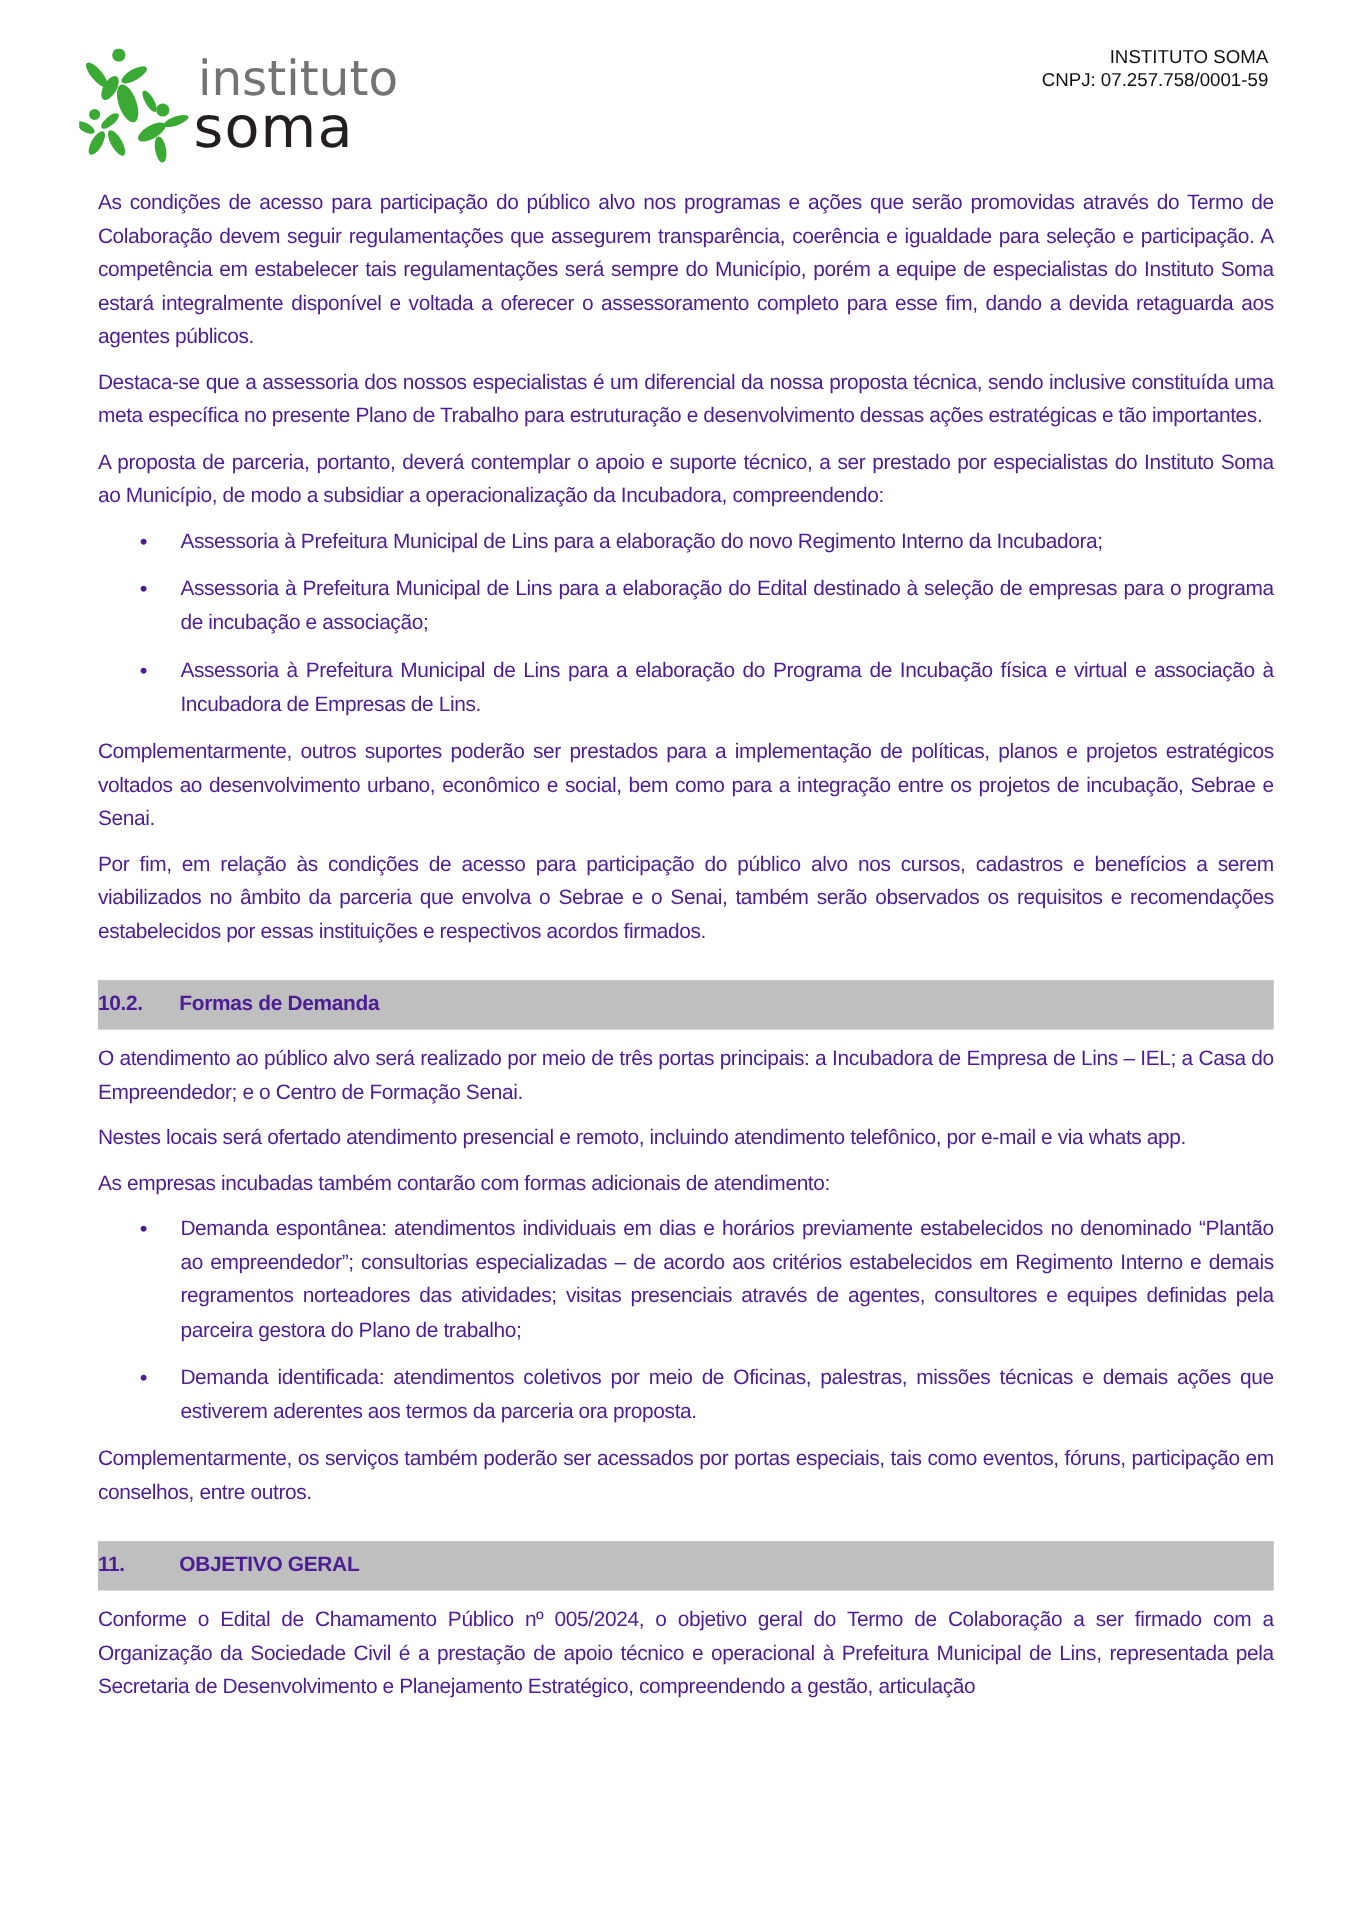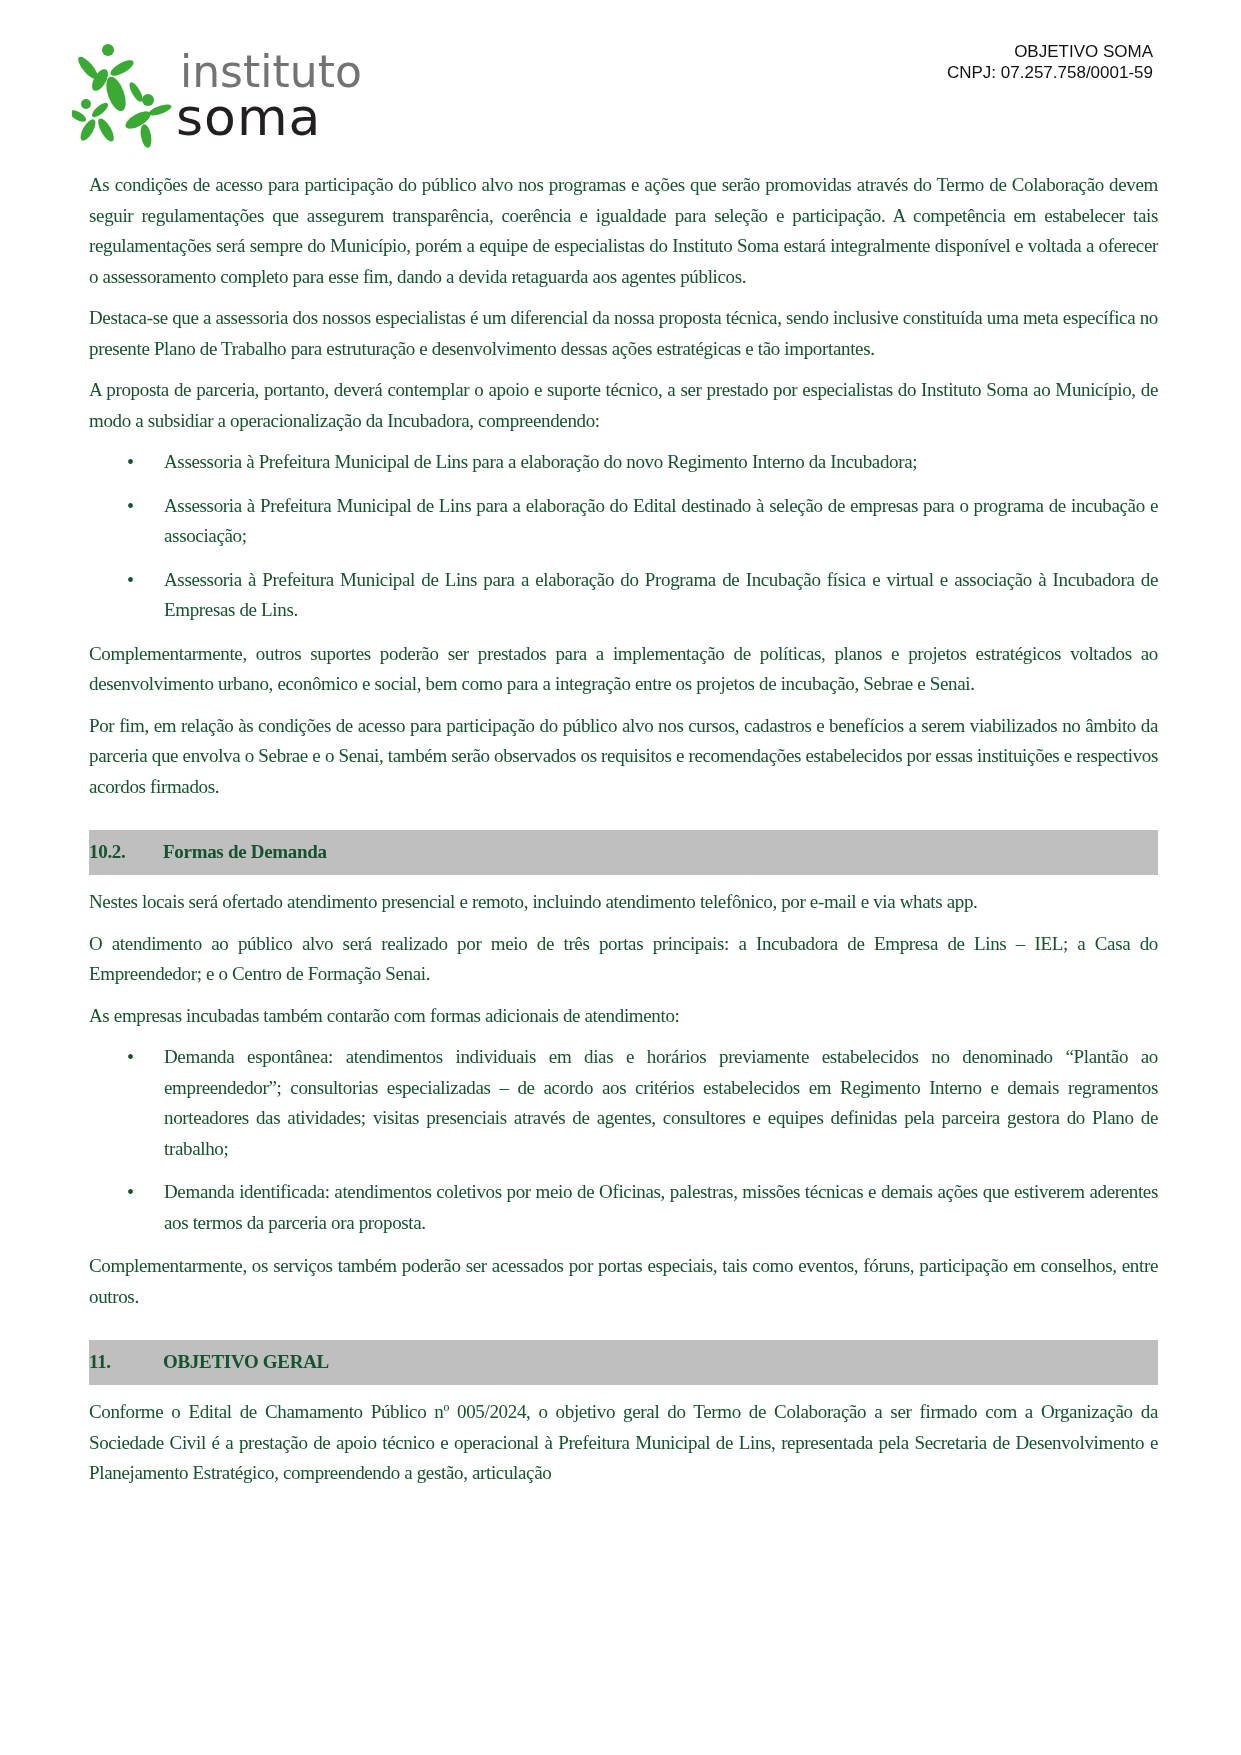--- a/index.html
+++ b/index.html
@@ -7,22 +7,22 @@
          font-family: "Liberation Sans", sans-serif; color: #111; }
   .logo { position: absolute; left: 72px; top: 44px; width: 300px; height: 104px; }
   .logo svg { position: absolute; left: 0; top: 0; }
   .logo-word1 { position: absolute; left: 108px; top: 4px; font-family: "DejaVu Sans", sans-serif;
                 font-size: 44px; line-height: 48px; color: #737373; letter-spacing: 0px; }
   .logo-word2 { position: absolute; left: 104px; top: 42px; font-family: "DejaVu Sans", sans-serif;
                 font-size: 52px; line-height: 62px; color: #231f20; letter-spacing: 1px; }
   .letterhead { position: absolute; right: 88px; top: 41px; text-align: right;
                 font-family: "Liberation Sans", sans-serif; font-size: 17px; line-height: 21px; color: #111; }
   .content { position: absolute; left: 89px; top: 170px; width: 1069px;
-             font-family: Liberation Serif, serif;
-             font-size: 19px; line-height: 30.5px; color: #14532d; }
+             font-family: Liberation Sans, sans-serif;
+             font-size: 19px; line-height: 30.5px; color: #4c1d95; }
   .content p { margin: 0 0 11px 0; text-align: justify; letter-spacing: -0.35px; }
   ul.bullets { list-style: none; margin: 0 0 11px 0; padding: 0; }
   ul.bullets li { position: relative; padding-left: 75px; margin: 0 0 13px 0; text-align: justify; letter-spacing: -0.35px; }
   ul.bullets li .bullet { position: absolute; left: 38px; top: 0; font-size: 20px; }
   .section-bar { background: #bfbfbf; height: 45px; margin: 28px 0 12px 0; display: flex; align-items: center;
                  font-weight: bold; font-size: 19px; letter-spacing: -0.3px; }
   .section-bar .num { width: 74px; padding-left: 0; }
 </style>
 </head>
 <body>
@@ -48,21 +48,21 @@
       <ellipse cx="88" cy="66" rx="4" ry="12" transform="rotate(70 88 66)"></ellipse>
       <ellipse cx="66" cy="76" rx="6" ry="14" transform="rotate(60 66 76)"></ellipse>
       <ellipse cx="74" cy="92" rx="5" ry="12" transform="rotate(-10 74 92)"></ellipse>
     </g>
   </svg>
   <div class="logo-word1">instituto</div>
   <div class="logo-word2">soma</div>
 </div>
 
 <div class="letterhead">
-  <div>OBJETIVO SOMA</div>
+  <div>INSTITUTO SOMA</div>
   <div>CNPJ: 07.257.758/0001-59</div>
 </div>
 
 <div class="content">
   <p>As condições de acesso para participação do público alvo nos programas e ações que serão promovidas através do Termo de Colaboração devem seguir regulamentações que assegurem transparência, coerência e igualdade para seleção e participação.  A competência em estabelecer tais regulamentações será sempre do Município, porém a equipe de especialistas do Instituto Soma estará integralmente disponível e voltada a oferecer o assessoramento completo para esse fim, dando a devida retaguarda aos agentes públicos.</p>
   <p>Destaca-se que a assessoria dos nossos especialistas é um diferencial da nossa proposta técnica, sendo inclusive constituída uma meta específica no presente Plano de Trabalho para estruturação e desenvolvimento dessas ações estratégicas e tão importantes.</p>
   <p>A proposta de parceria, portanto, deverá contemplar o apoio e suporte técnico, a ser prestado por especialistas do Instituto Soma ao Município, de modo a subsidiar a operacionalização da Incubadora, compreendendo:</p>
 
   <ul class="bullets">
     <li>
@@ -80,22 +80,22 @@
   </ul>
 
   <p>Complementarmente, outros suportes poderão ser prestados para a implementação de políticas, planos e projetos estratégicos voltados ao desenvolvimento urbano, econômico e social, bem como para a integração entre os projetos de incubação, Sebrae e Senai.</p>
   <p>Por fim, em relação às condições de acesso para participação do público alvo nos cursos, cadastros e benefícios a serem viabilizados no âmbito da parceria que envolva o Sebrae e o Senai, também serão observados os requisitos e recomendações estabelecidos por essas instituições e respectivos acordos firmados.</p>
 
   <div class="section-bar">
     <span class="num">10.2.</span>
     <span>Formas de Demanda</span>
   </div>
 
+  <p>O atendimento ao público alvo será realizado por meio de três portas principais: a Incubadora de Empresa de Lins – IEL; a Casa do Empreendedor; e o Centro de Formação Senai.</p>
   <p>Nestes locais será ofertado atendimento presencial e remoto, incluindo atendimento telefônico, por e-mail e via whats app.</p>
-  <p>O atendimento ao público alvo será realizado por meio de três portas principais: a Incubadora de Empresa de Lins – IEL; a Casa do Empreendedor; e o Centro de Formação Senai.</p>
   <p>As empresas incubadas também contarão com formas adicionais de atendimento:</p>
 
   <ul class="bullets">
     <li>
       <span class="bullet">•</span>
       <span>Demanda espontânea: atendimentos individuais em dias e horários previamente estabelecidos no denominado “Plantão ao empreendedor”; consultorias especializadas – de acordo aos critérios estabelecidos em Regimento Interno e demais regramentos norteadores das atividades; visitas presenciais através de agentes, consultores e equipes definidas pela parceira gestora do Plano de trabalho;</span>
     </li>
     <li>
       <span class="bullet">•</span>
       <span>Demanda identificada: atendimentos coletivos por meio de Oficinas, palestras, missões técnicas e demais ações que estiverem aderentes aos termos da parceria ora proposta.</span>

